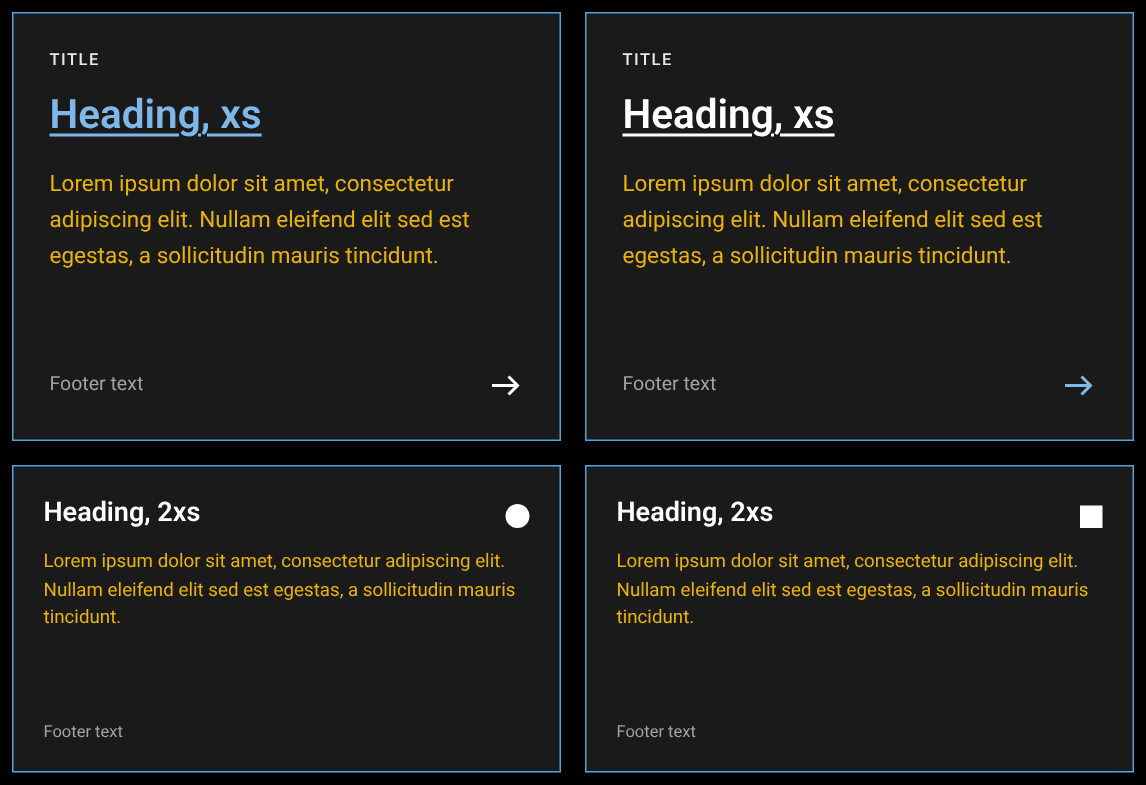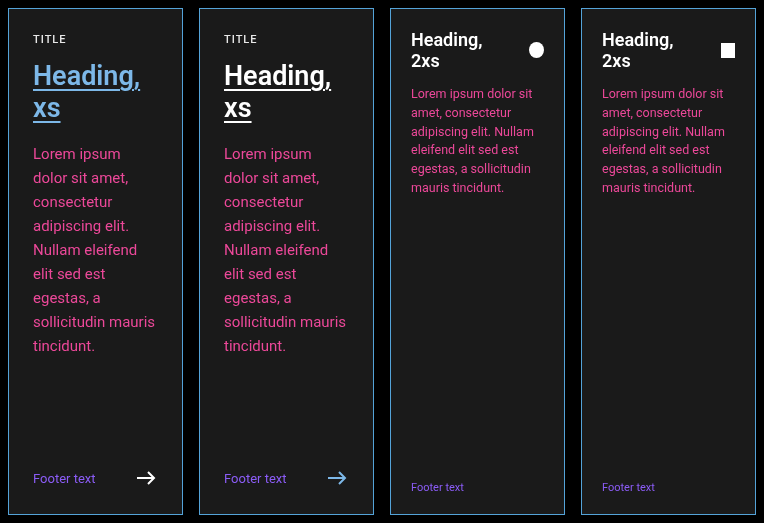--- a/index.html
+++ b/index.html
@@ -9,21 +9,21 @@
     }
     body {
       background: #000;
       font-family: -apple-system, BlinkMacSystemFont, 'Segoe UI', Roboto, sans-serif;
       width: 764px;
       height: 523px;
       padding: 8px;
     }
     .grid {
       display: grid;
-      grid-template-columns: 1fr 1fr 1fr 1fr;
+      grid-template-columns: 1fr 1fr;
       gap: 16px;
       height: 100%;
     }
     .card {
       background: #1a1a1a;
       border: 1px solid #54a3d8;
       padding: 24px;
       display: flex;
       flex-direction: column;
     }
@@ -52,57 +52,57 @@
     .heading-xs.white {
       color: #ffffff;
     }
     .heading-2xs {
       color: #ffffff;
       font-size: 18px;
       font-weight: 600;
       margin-bottom: 14px;
     }
     .body-text {
-      color: #ec4899;
+      color: #eab308;
       font-size: 15px;
       line-height: 1.6;
       margin-bottom: 20px;
       flex: 1;
     }
     .body-text.small {
       font-size: 12.5px;
       line-height: 1.5;
       margin-bottom: 16px;
     }
     .footer-row {
       display: flex;
       align-items: center;
       justify-content: space-between;
     }
     .footer-text {
-      color: #8b5cf6;
+      color: #a3a3a3;
       font-size: 13px;
     }
     .footer-text.small {
       font-size: 11px;
     }
     .arrow-icon svg {
       width: 24px;
       height: 24px;
       display: block;
     }
     .arrow-white {
       stroke: #ffffff;
     }
     .arrow-blue {
       stroke: #7db8e8;
     }
     .header-row {
       display: flex;
-      align-items: center;
+      align-items: flex-end;
       justify-content: space-between;
       margin-bottom: 14px;
       gap: 20px;
     }
     .header-row .heading-2xs {
       margin-bottom: 0;
     }
     .shape-circle {
       width: 16px;
       height: 16px;

